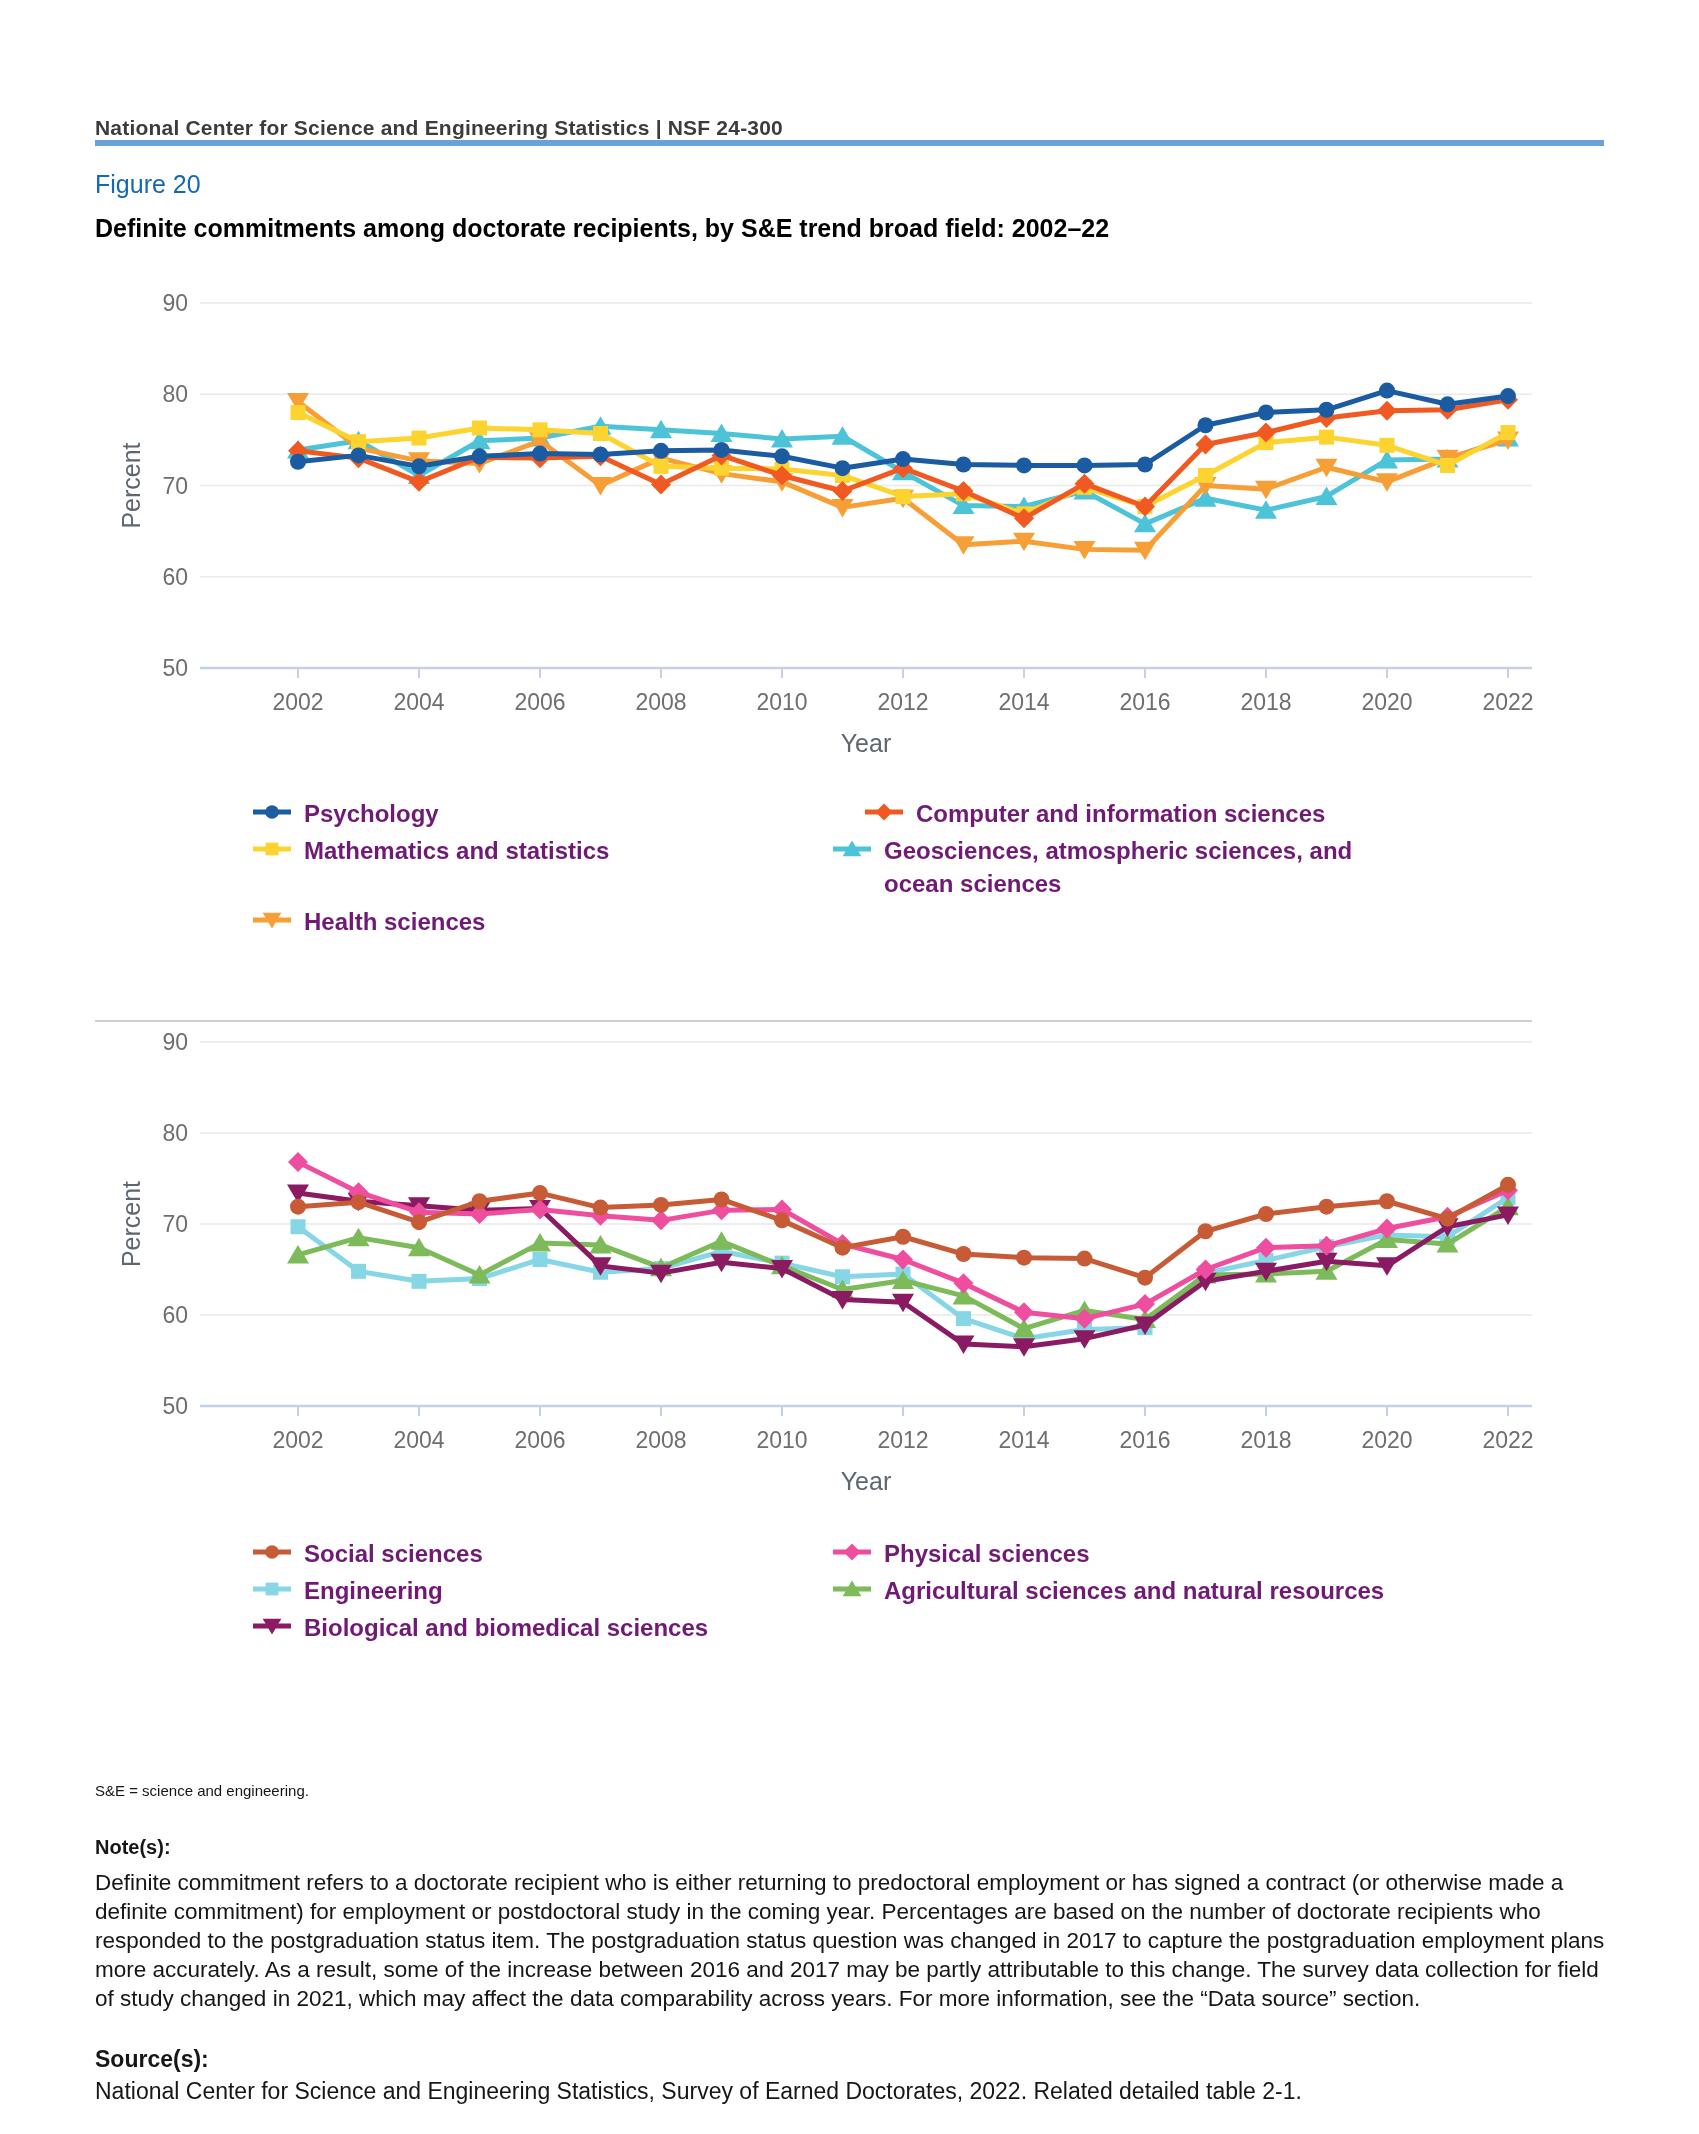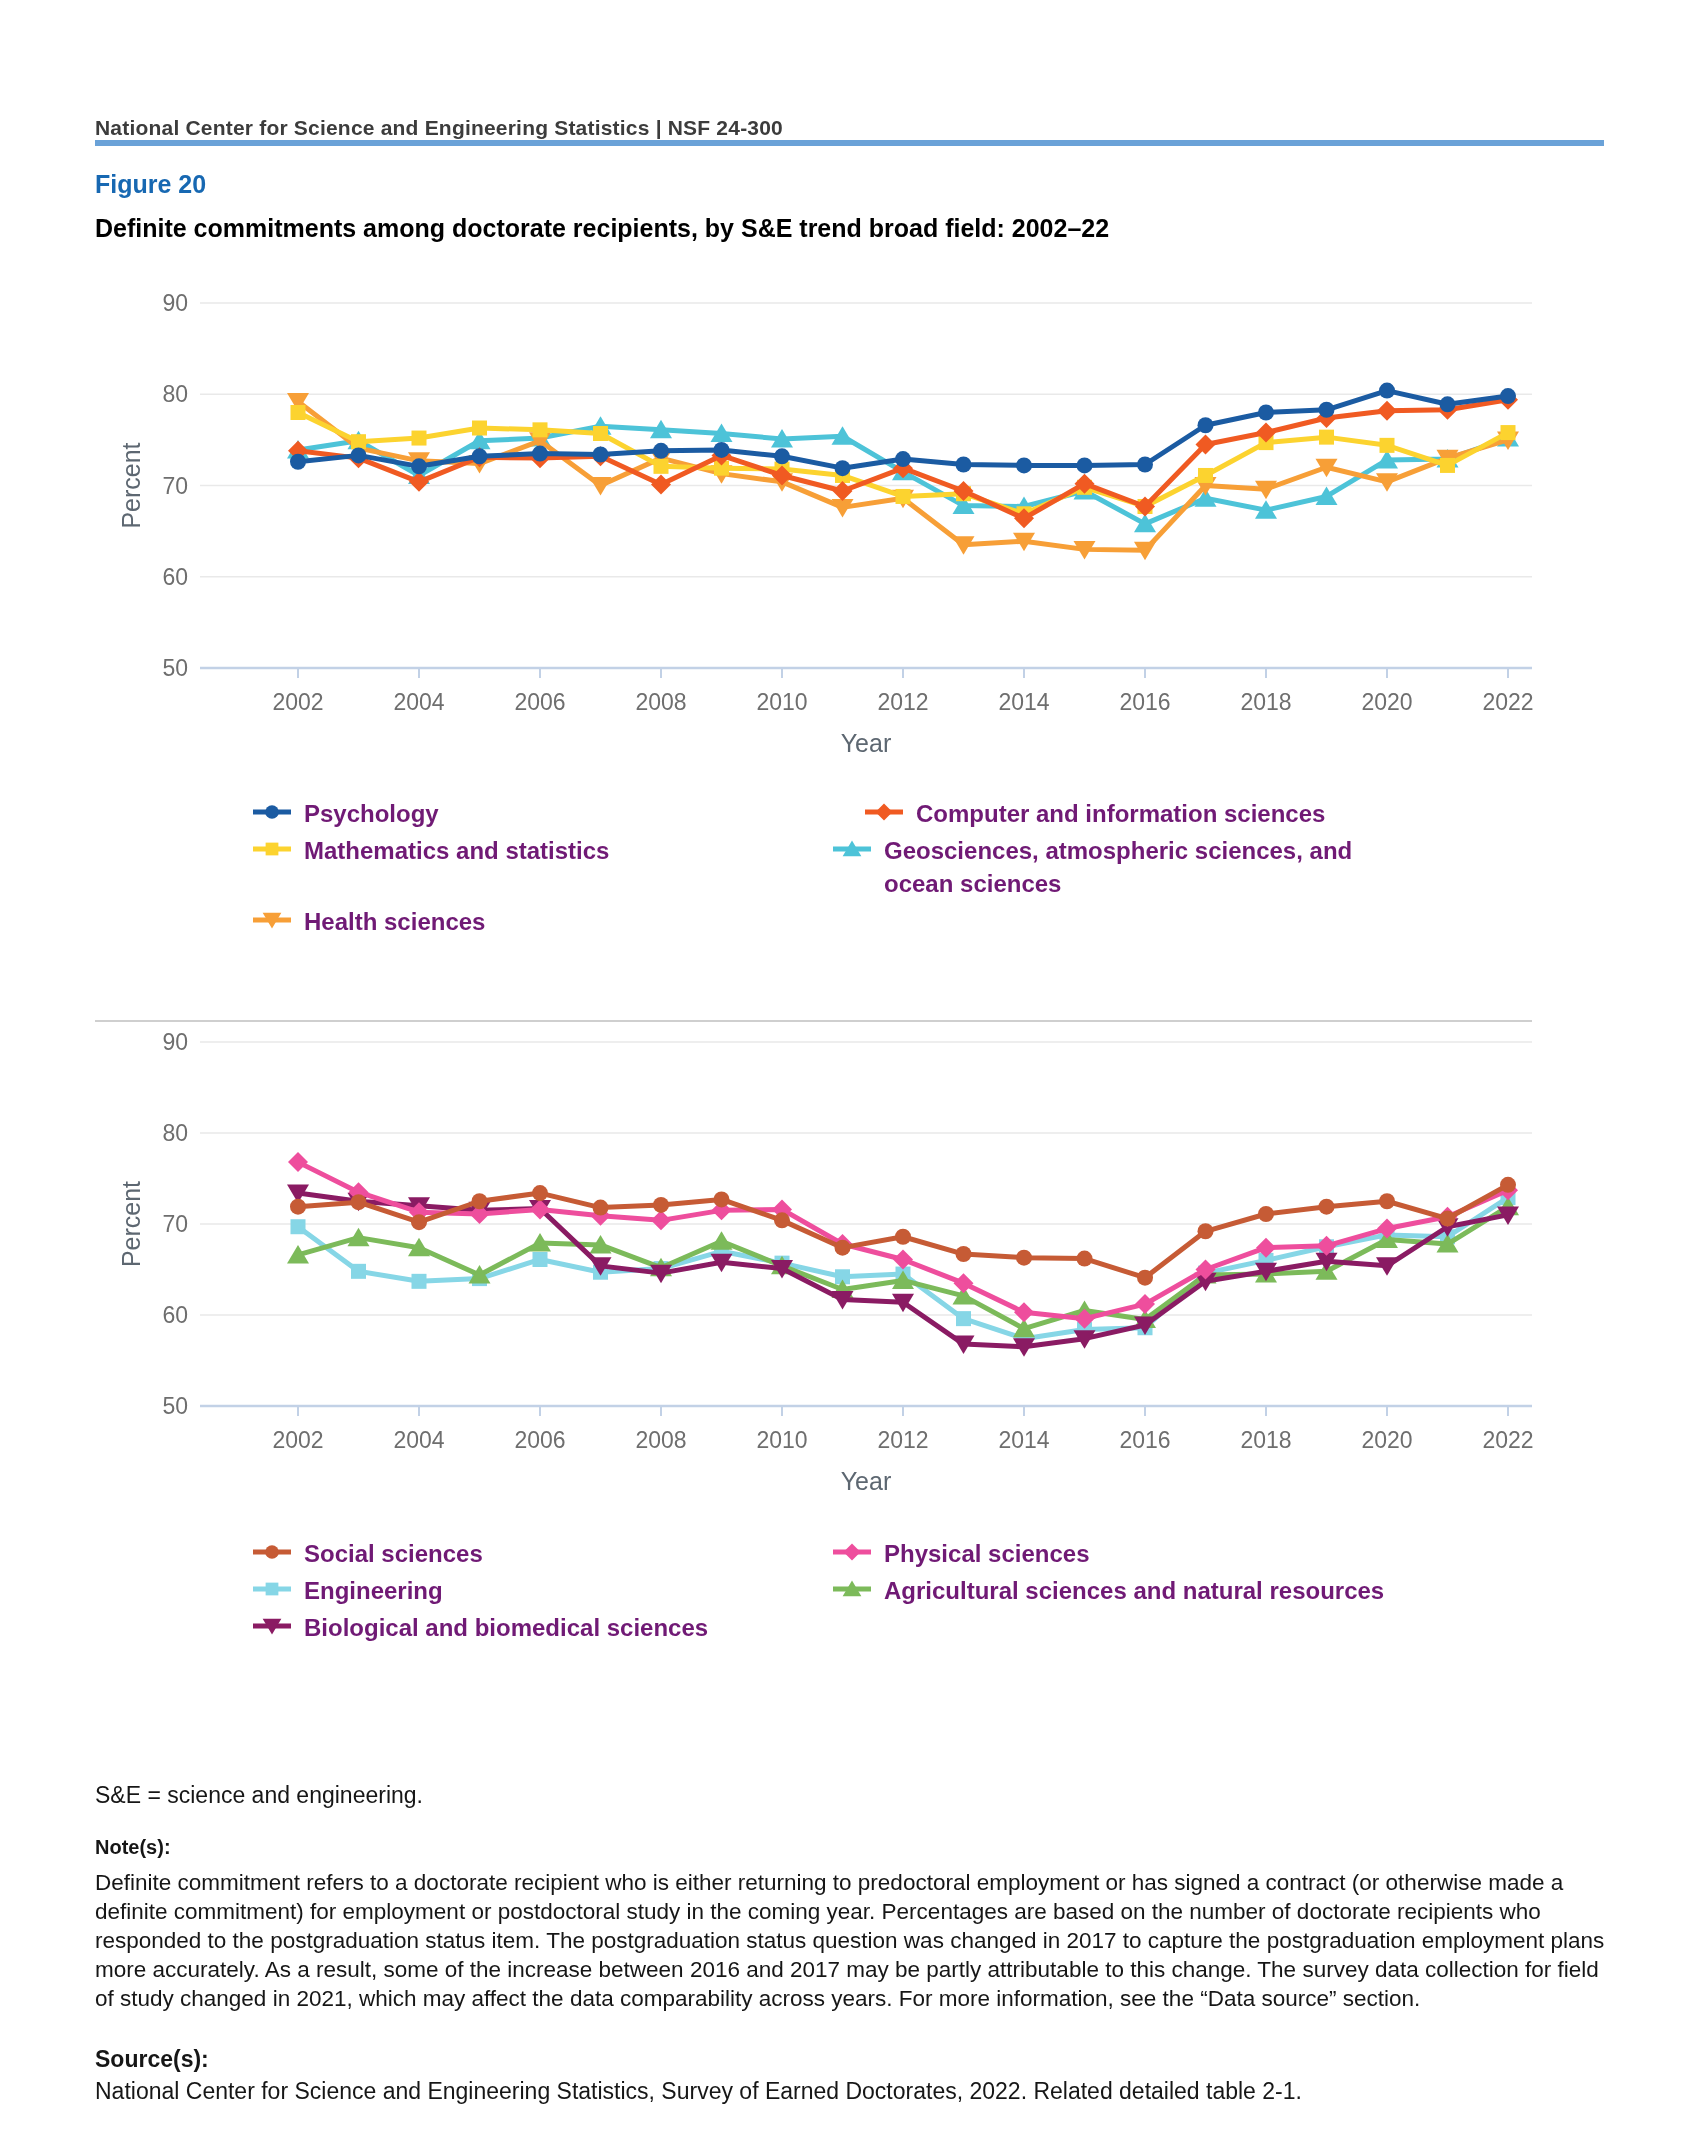--- a/index.html
+++ b/index.html
@@ -3,30 +3,30 @@
 <meta charset="utf-8">
 <style>
   html,body{margin:0;padding:0;background:#ffffff;}
   #page{
     position:relative;width:1699px;height:2134px;background:#ffffff;overflow:hidden;
     font-family:"Liberation Sans","DejaVu Sans",sans-serif;color:#1a1a1a;
   }
   .abs{position:absolute;}
   #header-text{left:95px;top:74px;font-size:21px;font-weight:700;color:#3c3c3c;letter-spacing:.2px;margin-top:42px;}
   #header-rule{left:95px;top:140px;width:1509px;height:6px;background:#6aa2d8;}
-  #figure-label{left:95px;top:170px;font-size:25px;font-weight:700;color:#1768b2;}
+  #figure-label{left:95px;top:170px;font-size:25px;font-weight:400;color:#1768b2;}
   #figure-title{left:95px;top:214px;font-size:25px;font-weight:700;color:#000000;}
   svg{display:block;}
   svg text{font-family:"Liberation Sans","DejaVu Sans",sans-serif;}
   .legend-item{position:absolute;display:flex;align-items:flex-start;gap:12px;}
   .legend-item .swatch{flex:0 0 auto;margin-top:5px;}
   .legend-item .legend-label{font-size:24px;font-weight:700;color:#701a75;line-height:1.38;}
   #divider{left:95px;top:1020px;width:1437px;height:2px;background:#cfcfcf;}
   .foot{left:95px;color:#161616;}
-  #abbrev-line{top:1782px;font-size:23px;}
+  #abbrev-line{top:1782px;font-size:15px;}
   #notes-heading{top:1836px;font-size:20px;font-weight:700;}
   #notes-body{top:1868px;width:1516px;font-size:22.5px;line-height:29px;}
   #source-heading{top:2046px;font-size:23px;font-weight:700;}
   #source-body{top:2078px;width:1516px;font-size:23px;}
 </style>
 </head>
 <body>
 
 <div id="page">
   <div class="abs" id="header-text">National Center for Science and Engineering Statistics  |  NSF 24-300</div>

